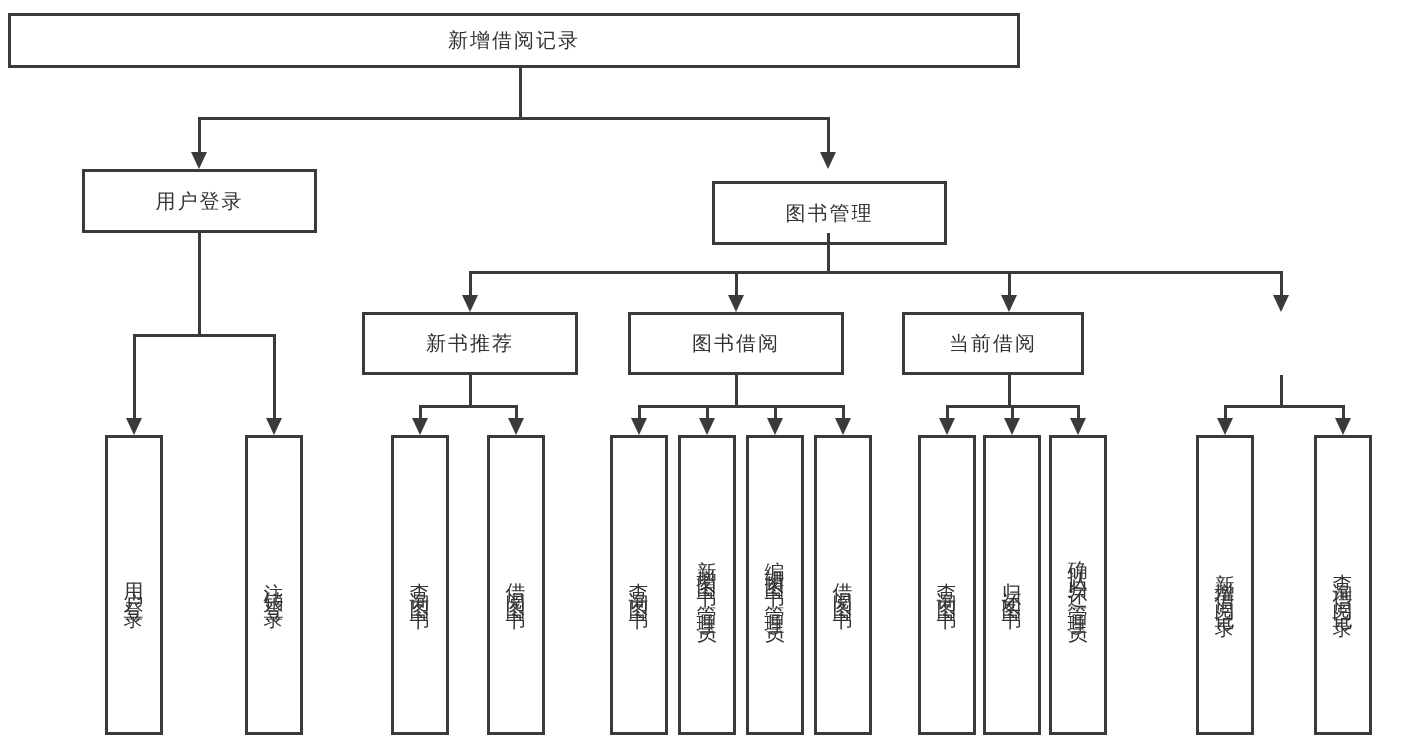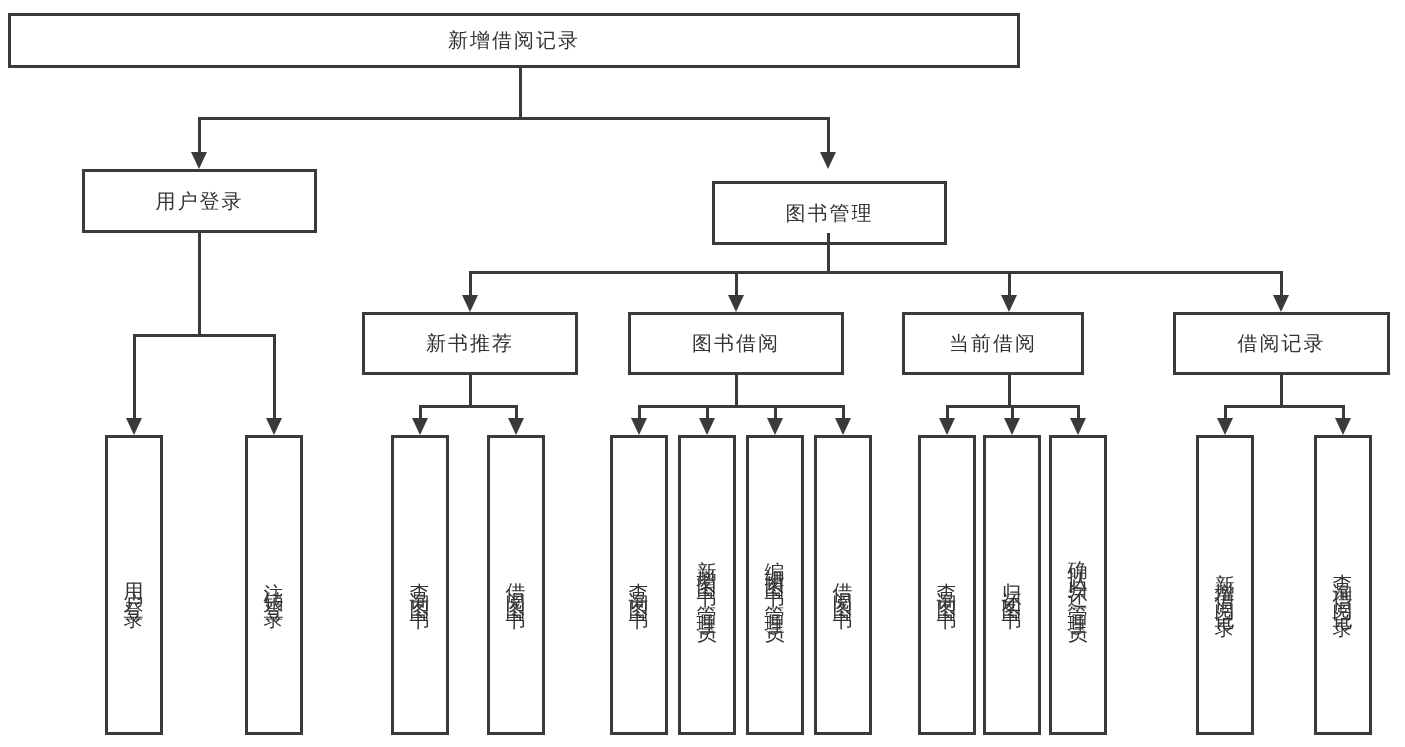--- a/index.html
+++ b/index.html
@@ -65,21 +65,20 @@
   <div class="vl" style="left:735px;top:271px;height:28px;"></div>
   <div class="ah" style="left:728px;top:295px;"></div>
   <div class="vl" style="left:1008px;top:271px;height:28px;"></div>
   <div class="ah" style="left:1001px;top:295px;"></div>
   <div class="vl" style="left:1280px;top:271px;height:28px;"></div>
   <div class="ah" style="left:1273px;top:295px;"></div>
 
   <div class="box" style="left:362px;top:312px;width:216px;height:63px;">新书推荐</div>
   <div class="box" style="left:628px;top:312px;width:216px;height:63px;">图书借阅</div>
   <div class="box" style="left:902px;top:312px;width:182px;height:63px;">当前借阅</div>
-  <div class="box" style="left:1173px;top:312px;width:217px;height:63px;">借阅记录</div>
 
   <div class="vl" style="left:469px;top:375px;height:33px;"></div>
   <div class="hl" style="left:419px;top:405px;width:99px;"></div>
   <div class="vl" style="left:419px;top:405px;height:18px;"></div>
   <div class="ah" style="left:412px;top:418px;"></div>
   <div class="vl" style="left:515px;top:405px;height:18px;"></div>
   <div class="ah" style="left:508px;top:418px;"></div>
 
   <div class="vl" style="left:735px;top:375px;height:33px;"></div>
   <div class="hl" style="left:638px;top:405px;width:207px;"></div>

